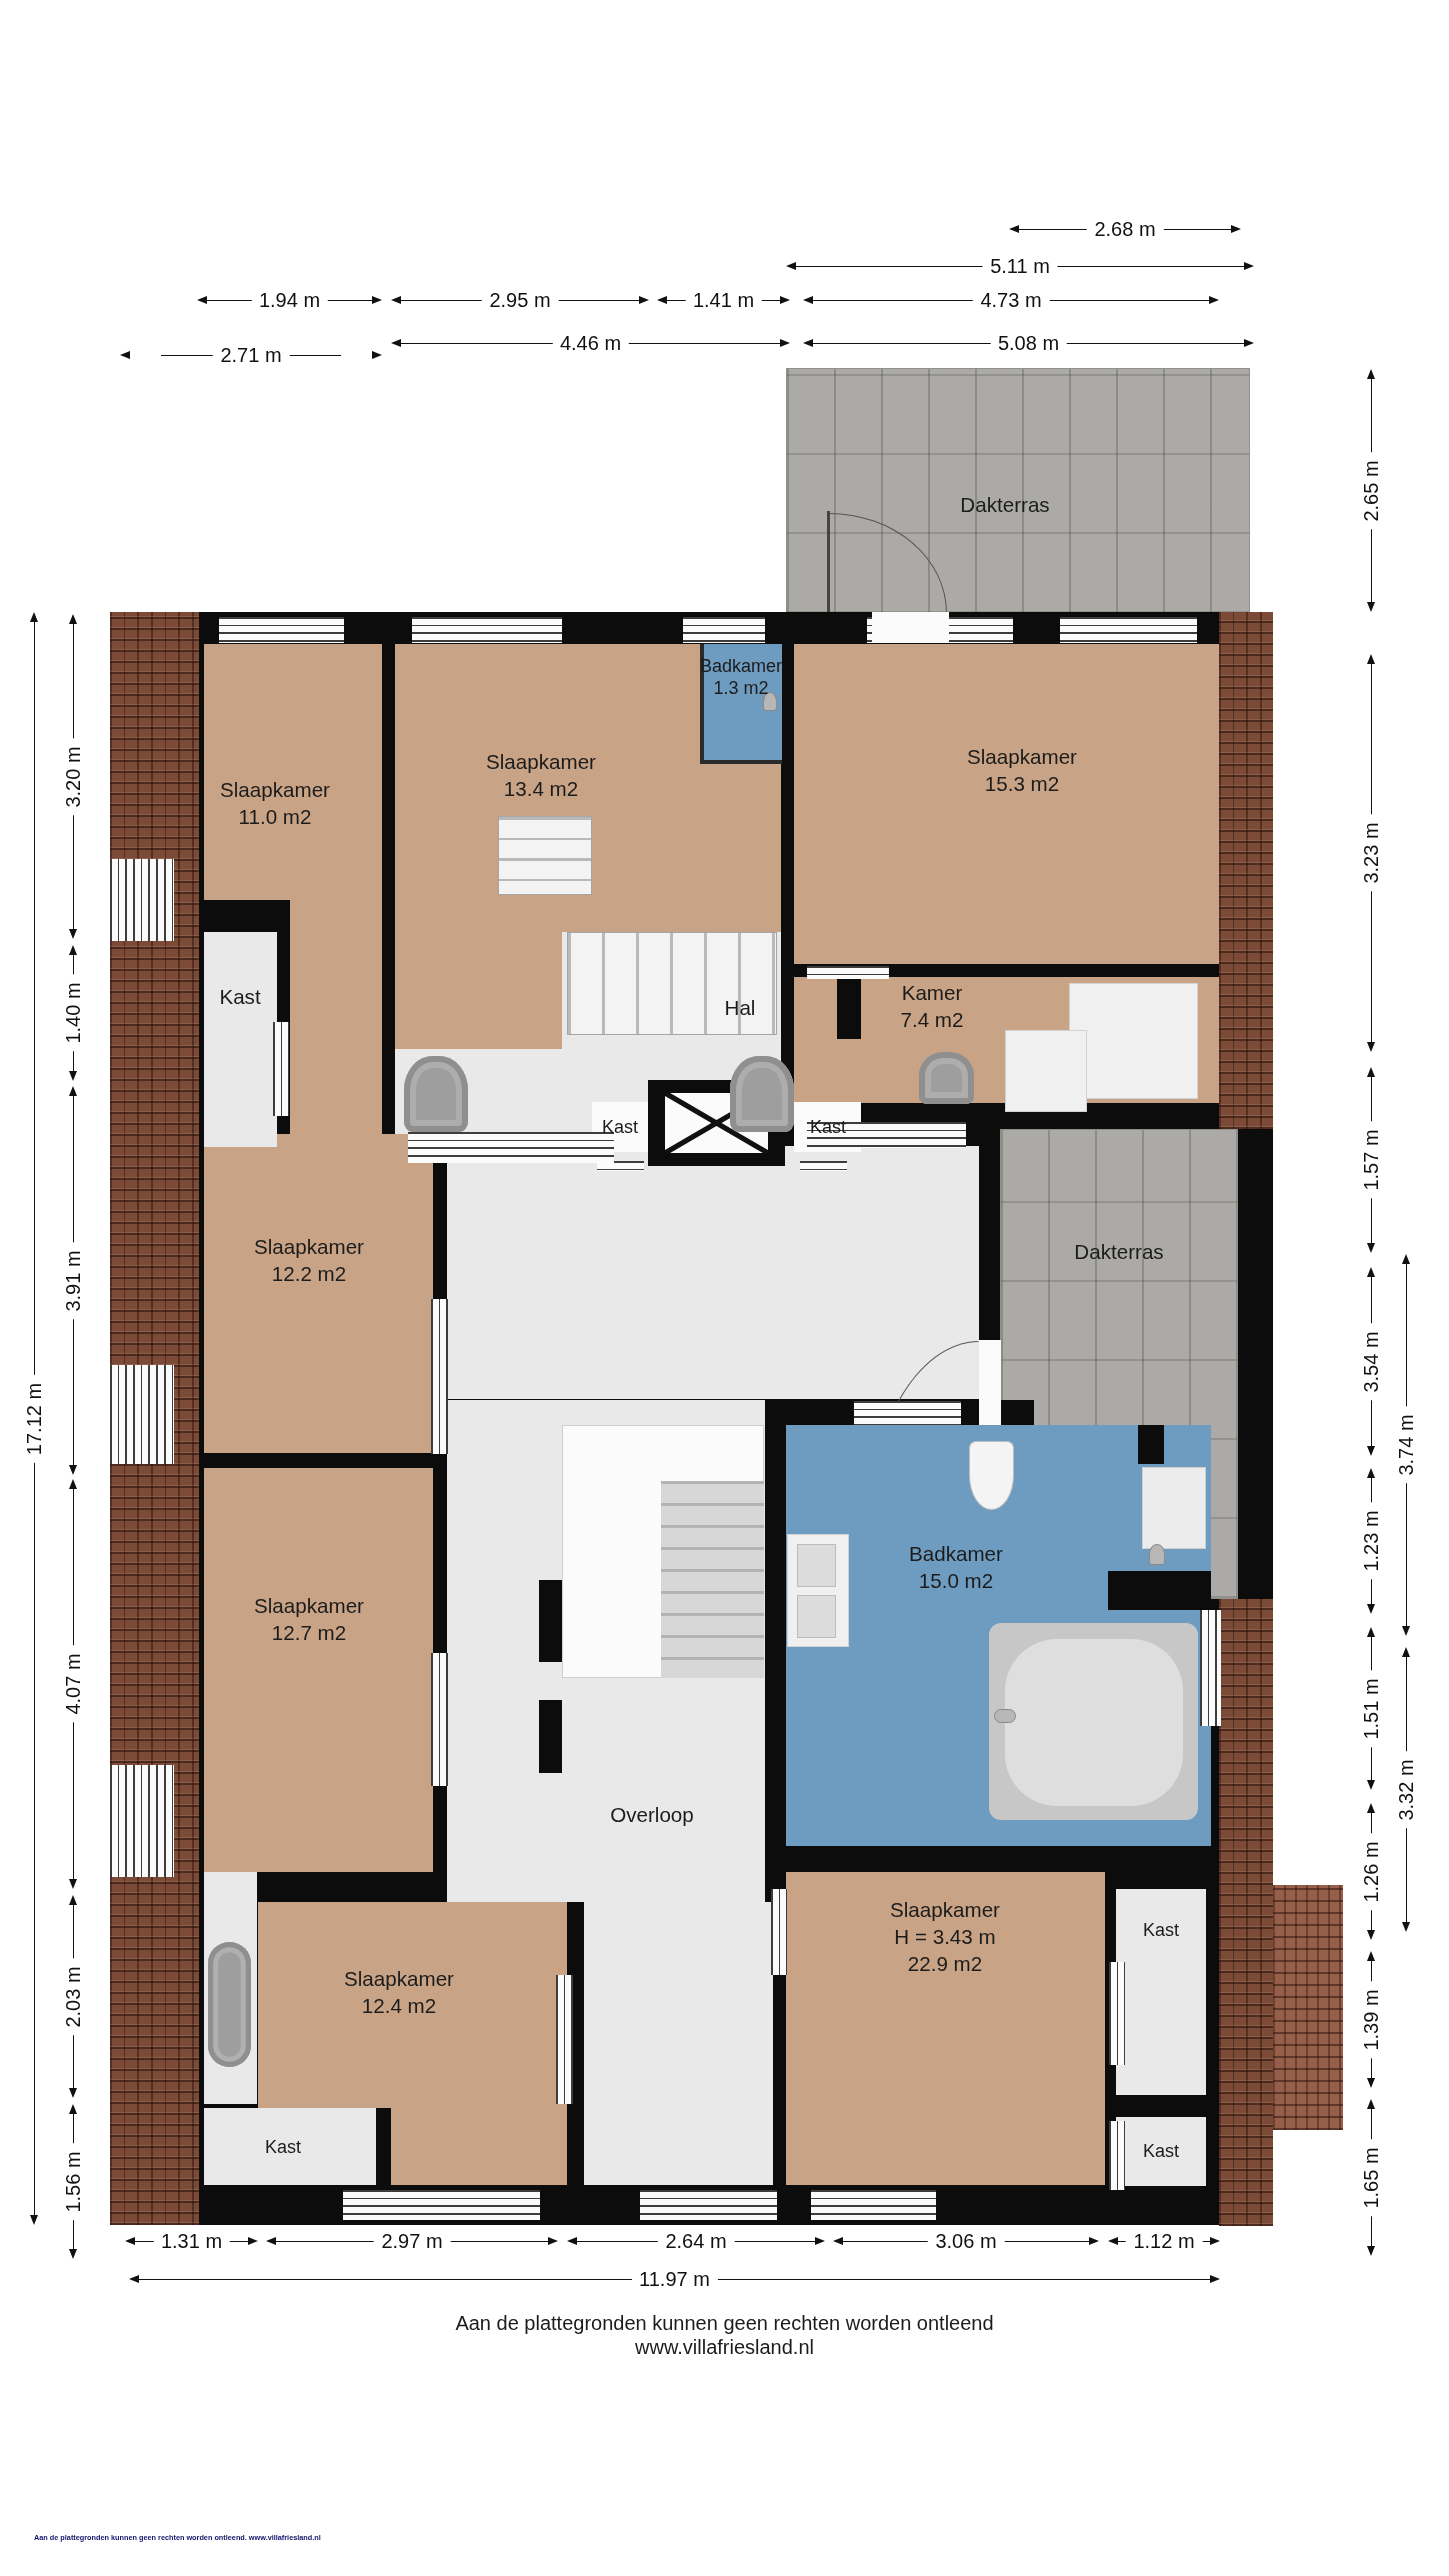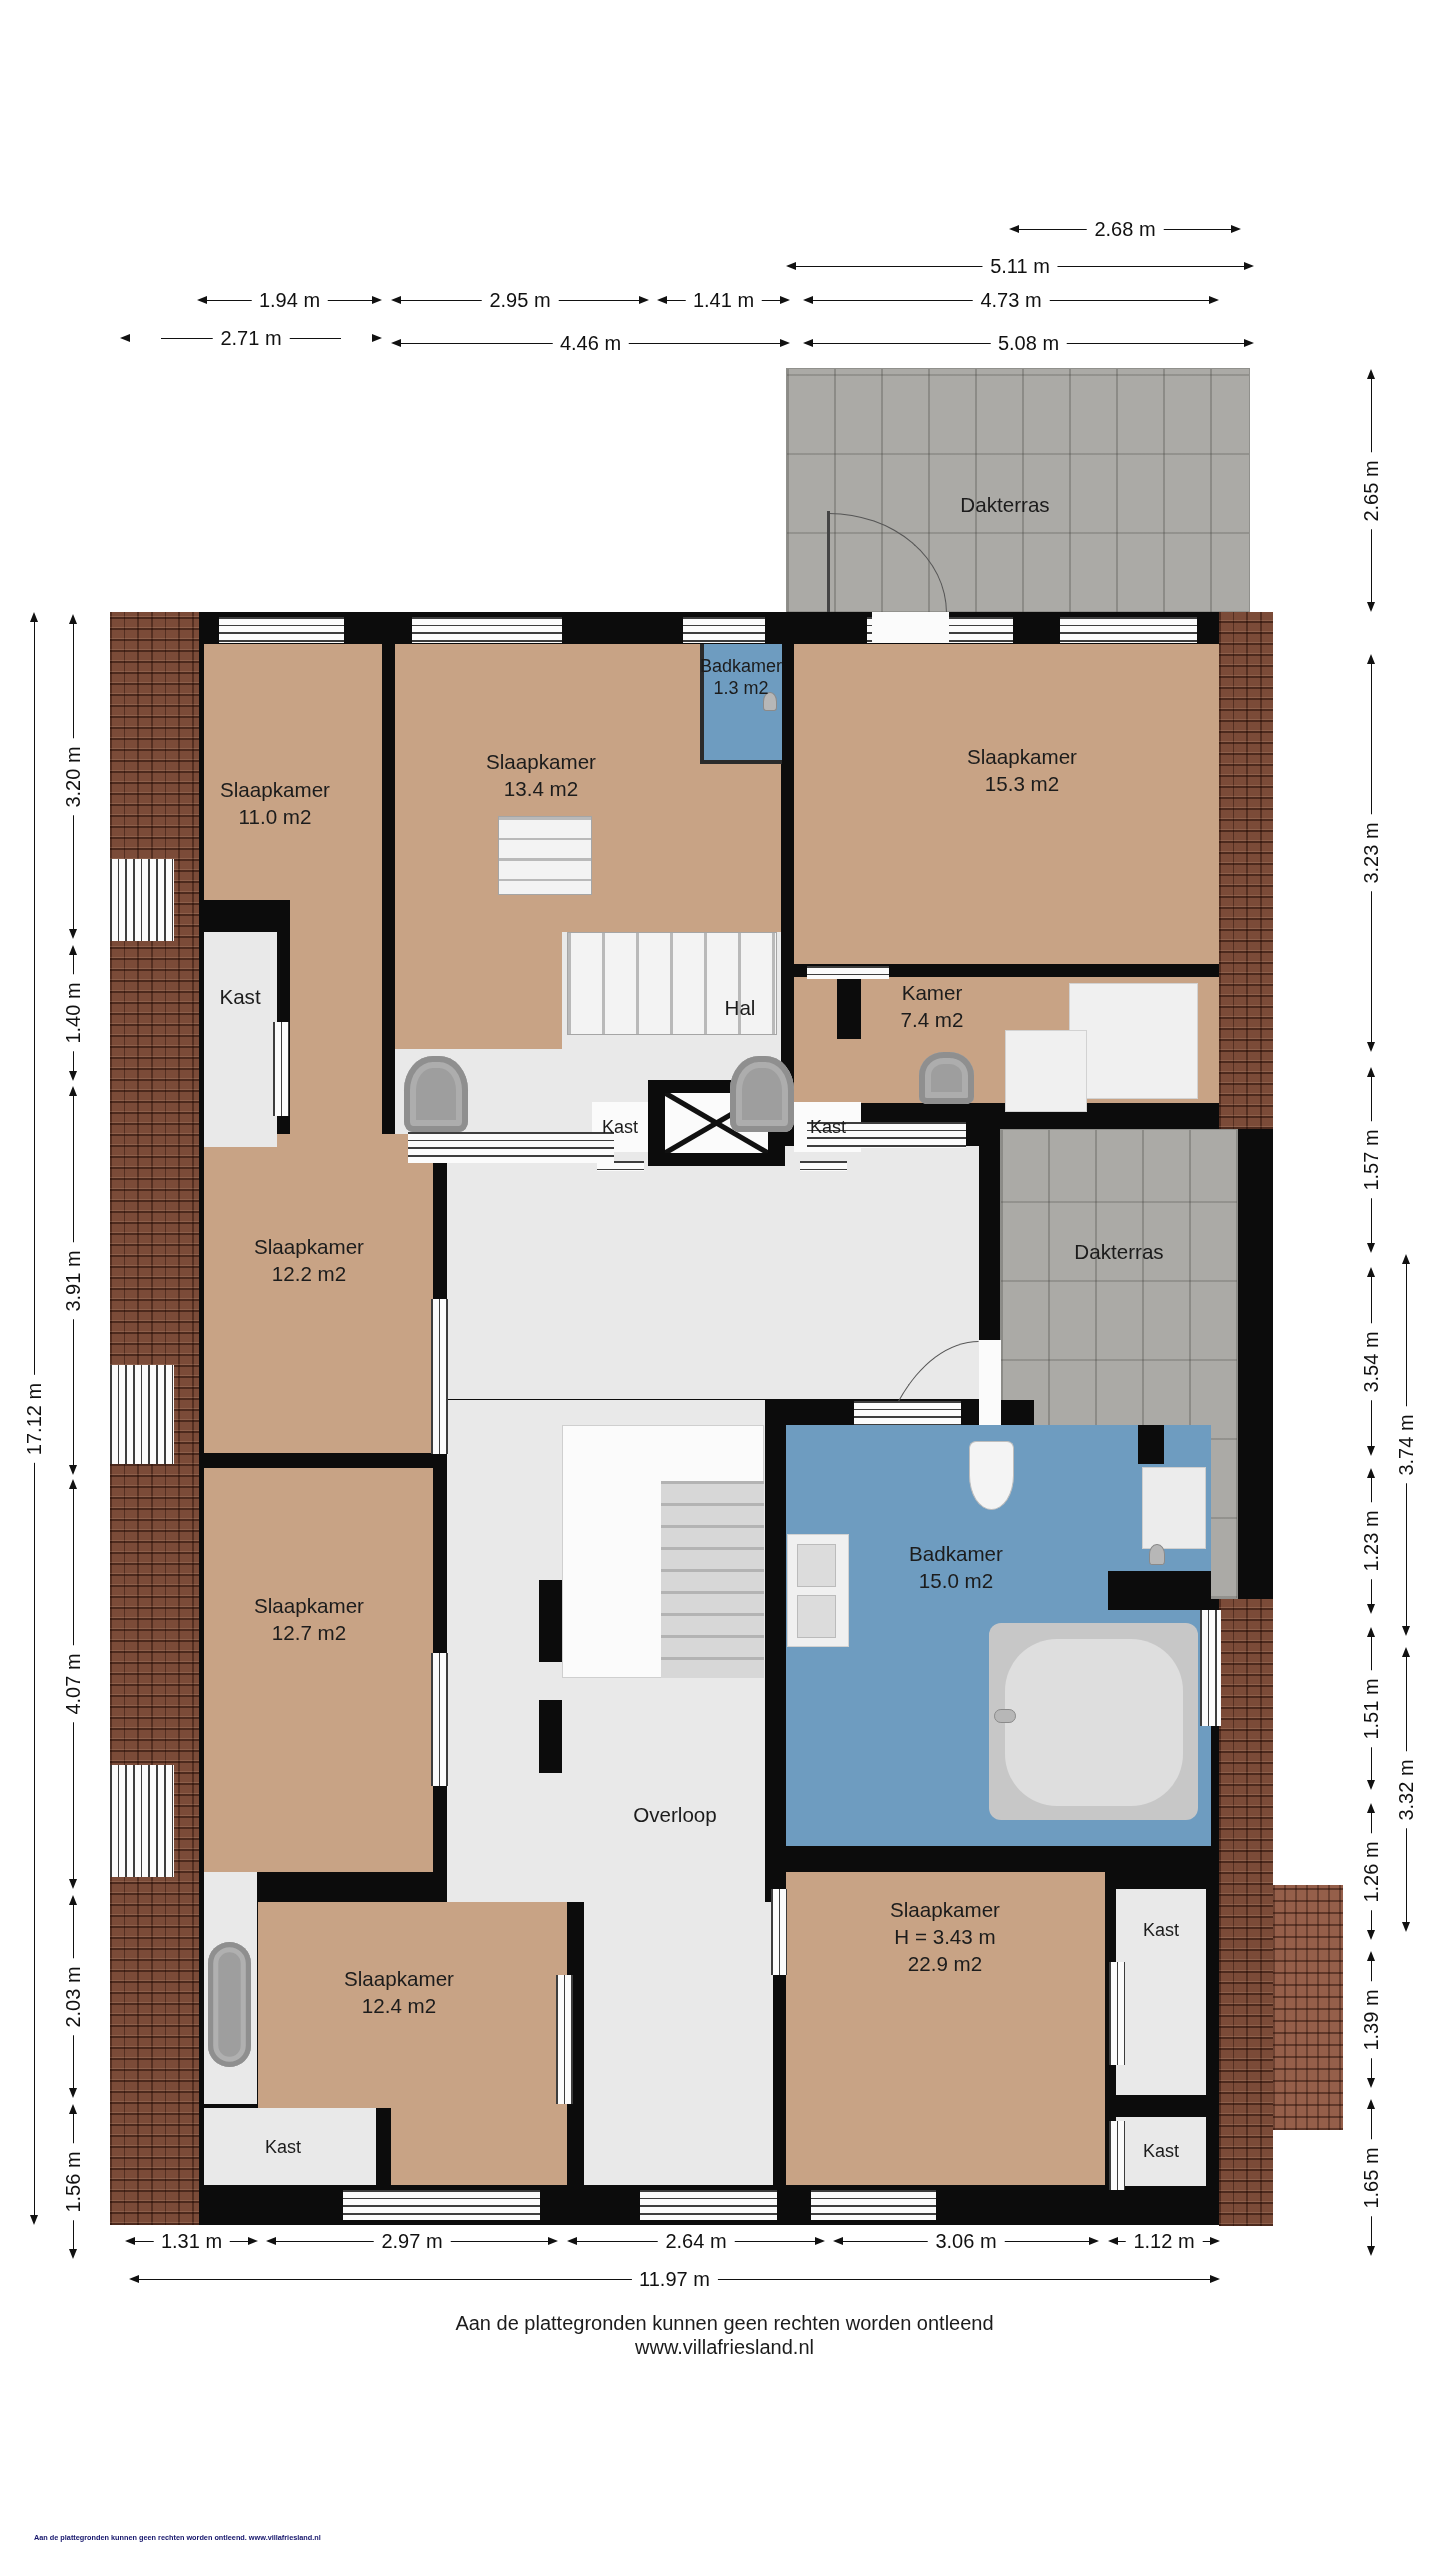--- a/index.html
+++ b/index.html
@@ -196,21 +196,21 @@
   <div class="rlabel" style="left:309px;top:1260px;">
     <span>Slaapkamer</span><br><span>12.2 m2</span>
   </div>
   <div class="rlabel" style="left:1119px;top:1251px;">Dakterras</div>
   <div class="rlabel" style="left:309px;top:1619px;">
     <span>Slaapkamer</span><br><span>12.7 m2</span>
   </div>
   <div class="rlabel" style="left:956px;top:1567px;">
     <span>Badkamer</span><br><span>15.0 m2</span>
   </div>
-  <div class="rlabel" style="left:675px;top:1814px;">Overloop</div>
+  <div class="rlabel" style="left:652px;top:1814px;">Overloop</div>
   <div class="rlabel" style="left:399px;top:1992px;">
     <span>Slaapkamer</span><br><span>12.4 m2</span>
   </div>
   <div class="rlabel" style="left:945px;top:1936px;">
     <span>Slaapkamer</span><br><span>H = 3.43 m</span><br><span>22.9 m2</span>
   </div>
   <div class="rlabel small" style="left:1161px;top:1930px;">Kast</div>
   <div class="rlabel small" style="left:1161px;top:2151px;">Kast</div>
   <div class="rlabel small" style="left:283px;top:2147px;">Kast</div>
 
@@ -243,21 +243,21 @@
       <span class="line"></span>
       <span class="ah ar"></span>
       <span class="dlbl">1.41 m</span>
     </div>
   <div class="abs dimh" style="left:803px;top:290px;width:416px;height:20.6px;">
       <span class="ah al"></span>
       <span class="line"></span>
       <span class="ah ar"></span>
       <span class="dlbl">4.73 m</span>
     </div>
-  <div class="abs dimh" style="left:120px;top:328px;width:262px;height:20.6px;gap:31px;">
+  <div class="abs dimh" style="left:120px;top:345px;width:262px;height:20.6px;gap:31px;">
       <span class="ah al"></span>
       <span class="line"></span>
       <span class="ah ar"></span>
       <span class="dlbl">2.71 m</span>
     </div>
   <div class="abs dimh" style="left:391px;top:333px;width:399px;height:20.6px;">
       <span class="ah al"></span>
       <span class="line"></span>
       <span class="ah ar"></span>
       <span class="dlbl">4.46 m</span>

